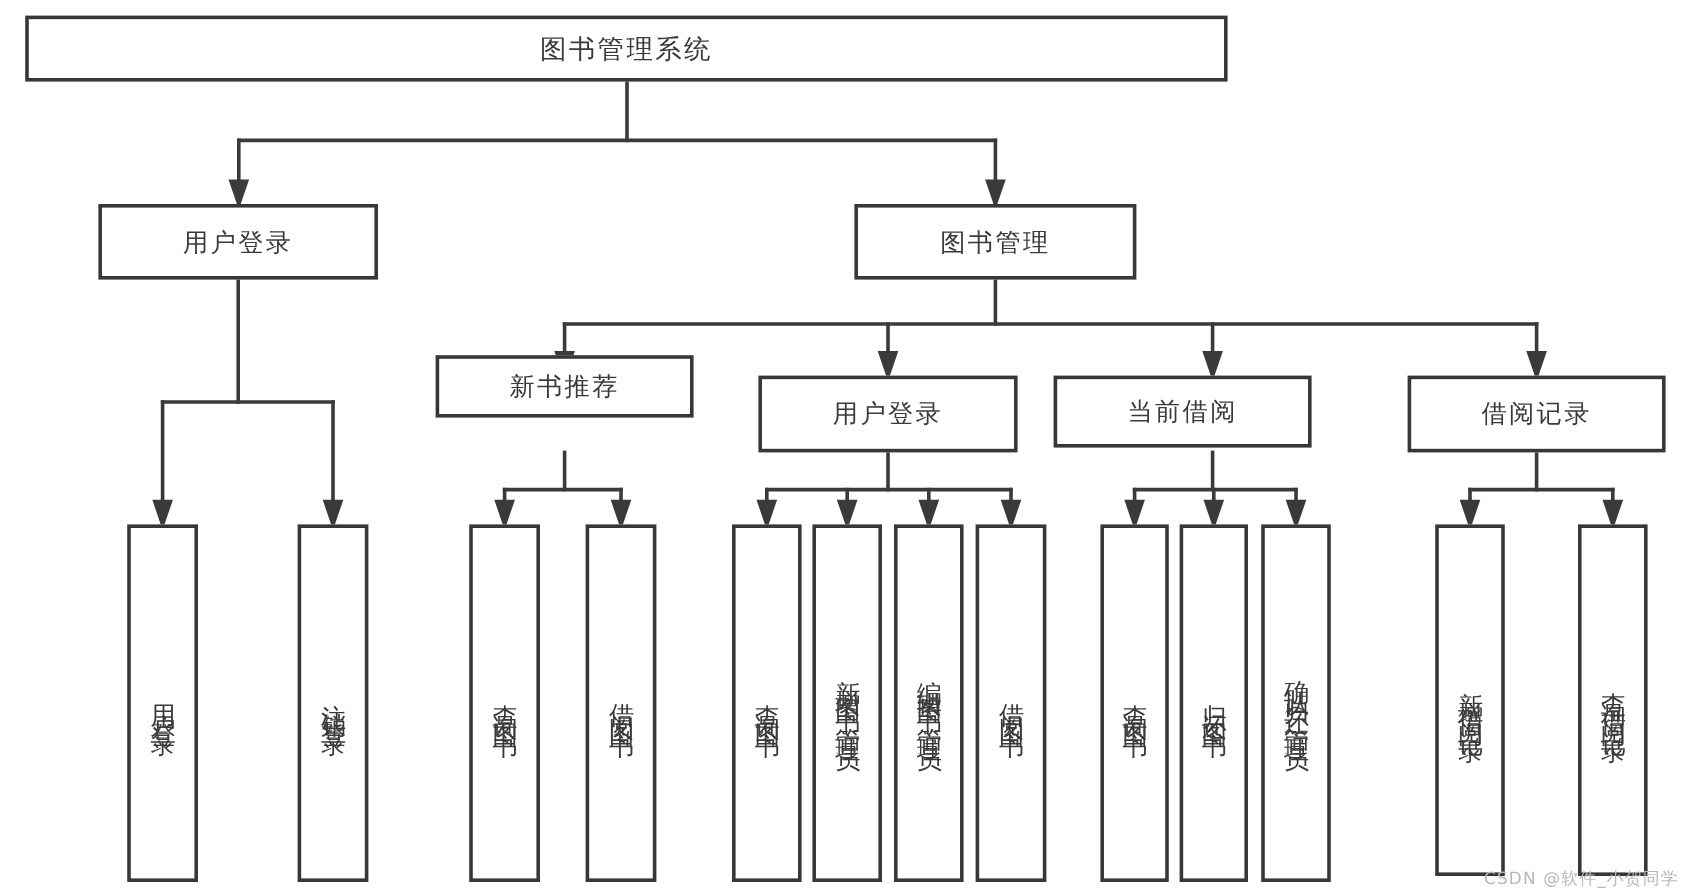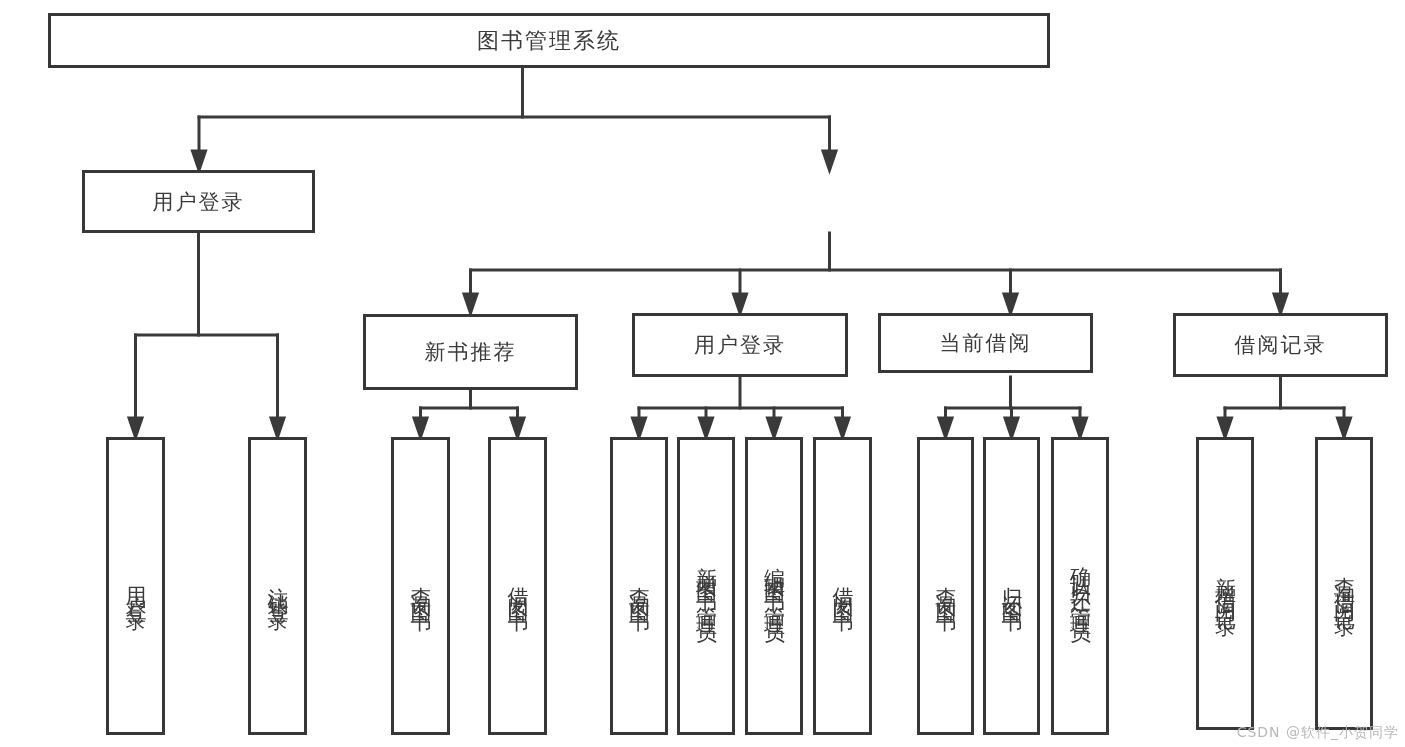--- a/index.html
+++ b/index.html
@@ -126,25 +126,26 @@
         <line x1="1280.5" y1="377" x2="1280.5" y2="408"></line>
         <line x1="1225" y1="408" x2="1344" y2="408"></line>
         <line x1="1225" y1="408" x2="1225" y2="421"></line>
         <polygon points="1218.5,418 1231.5,418 1225,437"></polygon>
         <line x1="1344" y1="408" x2="1344" y2="421"></line>
         <polygon points="1337.5,418 1350.5,418 1344,437"></polygon>
       </g>
     </g>
   </svg>
 
-  <div class="node root-node" style="left:21px; top:13px; width:1002px; height:55px;margin-left:27px;">图书管理系统</div>
+  <div class="node root-node" style="left:21px; top:13px; width:1002px; height:55px;">图书管理系统</div>
 
   <div class="node" style="left:82px; top:170px; width:233px; height:63px;">用户登录</div>
+  <div class="node" style="left:712px; top:170px; width:235px; height:63px;">图书管理</div>
 
-  <div class="node" style="left:363px; top:314px; width:215px; height:76px;">新书推荐</div>
+  <div class="node" style="left:363px; top:296px; width:215px; height:52px;">新书推荐</div>
   <div class="node" style="left:632px; top:313px; width:216px; height:64px;">用户登录</div>
   <div class="node" style="left:878px; top:313px; width:215px; height:60px;">当前借阅</div>
   <div class="node" style="left:1173px; top:313px; width:215px; height:64px;">借阅记录</div>
 
   <div class="node leaf" style="left:106px; top:437px; width:59px; height:298px;">用户登录</div>
   <div class="node leaf" style="left:248px; top:437px; width:59px; height:298px;">注销登录</div>
 
   <div class="node leaf" style="left:391px; top:437px; width:59px; height:298px;">查询图书</div>
   <div class="node leaf" style="left:488px; top:437px; width:59px; height:298px;">借阅图书</div>
 

